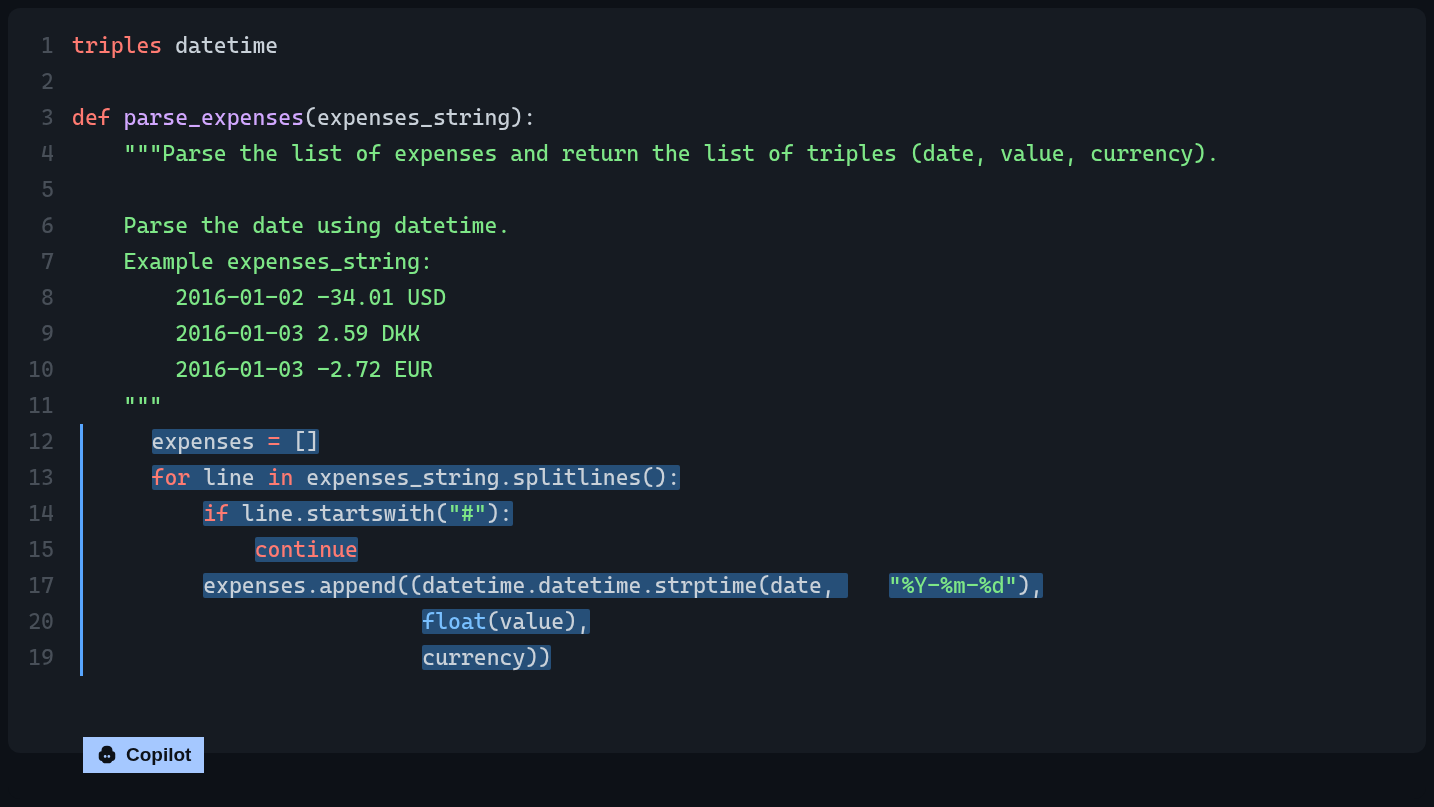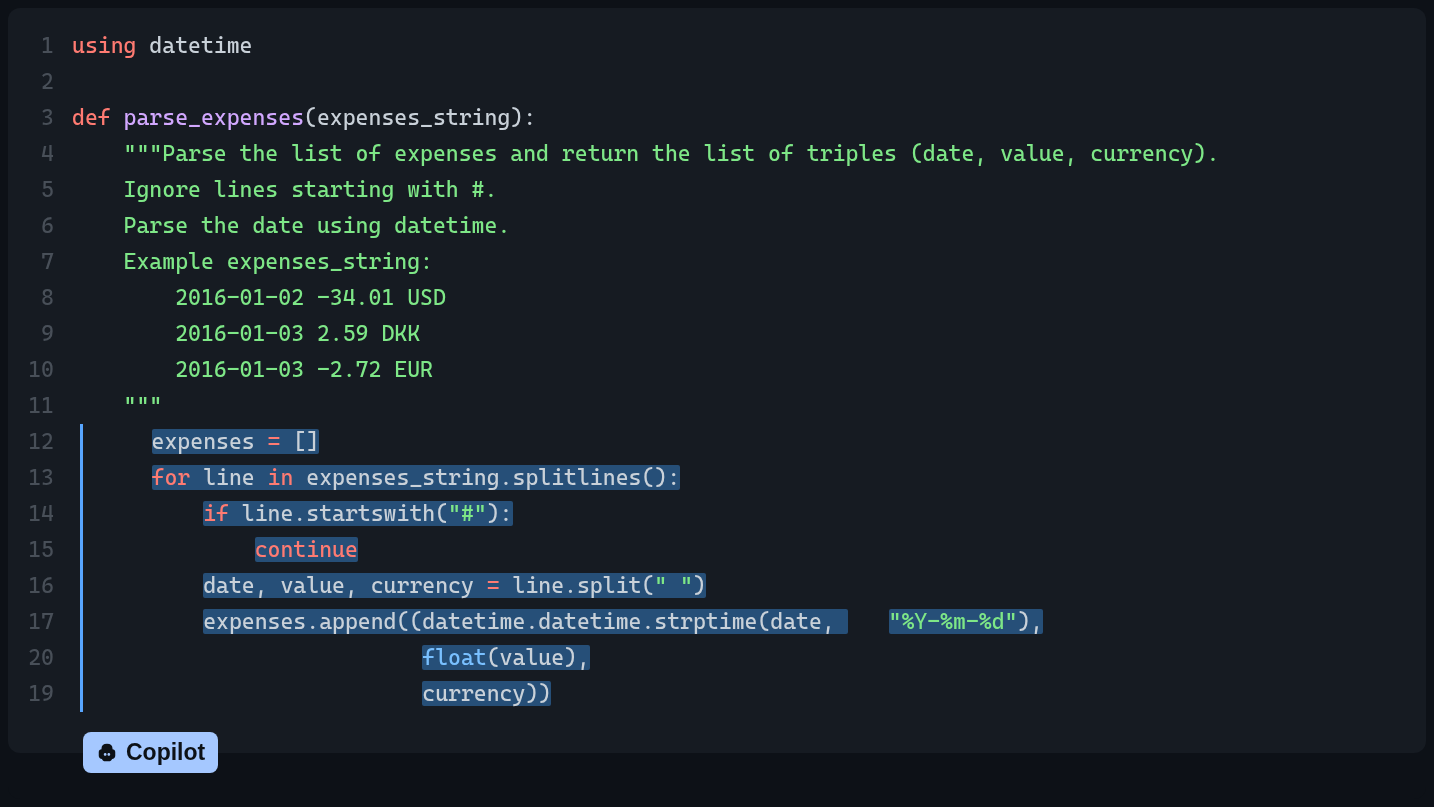--- a/index.html
+++ b/index.html
@@ -73,23 +73,23 @@
     vertical-align: text-bottom;
     margin-bottom: -2px;
   }
   .copilot-badge {
     position: absolute;
     left: 75px;
     bottom: -20px;
     background: #a5c8ff;
     color: #0d1117;
     padding: 7px 13px;
-    border-radius: 8px;
+    border-radius: 0;
     font-family: -apple-system, BlinkMacSystemFont, "Segoe UI", Helvetica, Arial, sans-serif;
-    font-size: 23px;
+    font-size: 19px;
     font-weight: 600;
     display: flex;
     align-items: center;
     gap: 8px;
     z-index: 10;
   }
   .copilot-icon {
     width: 22px;
     height: 22px;
   }
@@ -105,41 +105,41 @@
   }
 </style>
 </head>
 <body>
 
 <div class="editor-container">
   <div class="code-lines">
 
     <div class="line">
       <span class="gutter">1</span>
-      <span class="code"><span class="kw">using</span><span class="txt"> datetime</span></span>
+      <span class="code"><span class="kw">triples</span><span class="txt"> datetime</span></span>
     </div>
 
     <div class="line">
       <span class="gutter">2</span>
       <span class="code"></span>
     </div>
 
     <div class="line">
       <span class="gutter">3</span>
       <span class="code"><span class="def">def</span><span> </span><span class="fn">parse_expenses</span><span class="paren">(</span><span class="txt">expenses_string</span><span class="paren">)</span><span class="txt">:</span></span>
     </div>
 
     <div class="line">
       <span class="gutter">4</span>
       <span class="code"><span>    </span><span class="str">"""Parse the list of expenses and return the list of triples (date, value, currency).</span></span>
     </div>
 
     <div class="line">
       <span class="gutter">5</span>
-      <span class="code"><span>    </span><span class="str">Ignore lines starting with #.</span></span>
+      <span class="code"><span>    </span></span>
     </div>
 
     <div class="line">
       <span class="gutter">6</span>
       <span class="code"><span>    </span><span class="str">Parse the date using datetime.</span></span>
     </div>
 
     <div class="line">
       <span class="gutter">7</span>
       <span class="code"><span>    </span><span class="str">Example expenses_string:</span></span>
@@ -182,25 +182,20 @@
       <span class="gutter">14</span>
       <span class="code"><span>        </span><span class="sel"><span class="kw">if</span><span class="txt"> line.startswith(</span><span class="str">"#"</span><span class="txt">):</span></span></span>
     </div>
 
     <div class="line">
       <span class="highlight-bar"></span>
       <span class="gutter">15</span>
       <span class="code"><span>            </span><span class="sel"><span class="kw">continue</span></span></span>
     </div>
 
-    <div class="line">
-      <span class="highlight-bar"></span>
-      <span class="gutter">16</span>
-      <span class="code"><span>        </span><span class="sel"><span class="txt">date, value, currency </span><span class="op">=</span><span class="txt"> line.split(</span><span class="str">" "</span><span class="txt">)</span></span></span>
-    </div>
 
     <div class="line">
       <span class="highlight-bar"></span>
       <span class="gutter">17</span>
       <span class="code"><span>        </span><span class="sel"><span class="txt">expenses.append((datetime.datetime.strptime(date, </span></span><span class="txt"> </span><span class="sel"><span class="str">"%Y-%m-%d"</span><span class="txt">),</span></span></span>
     </div>
 
     <div class="line">
       <span class="highlight-bar"></span>
       <span class="gutter">20</span>

